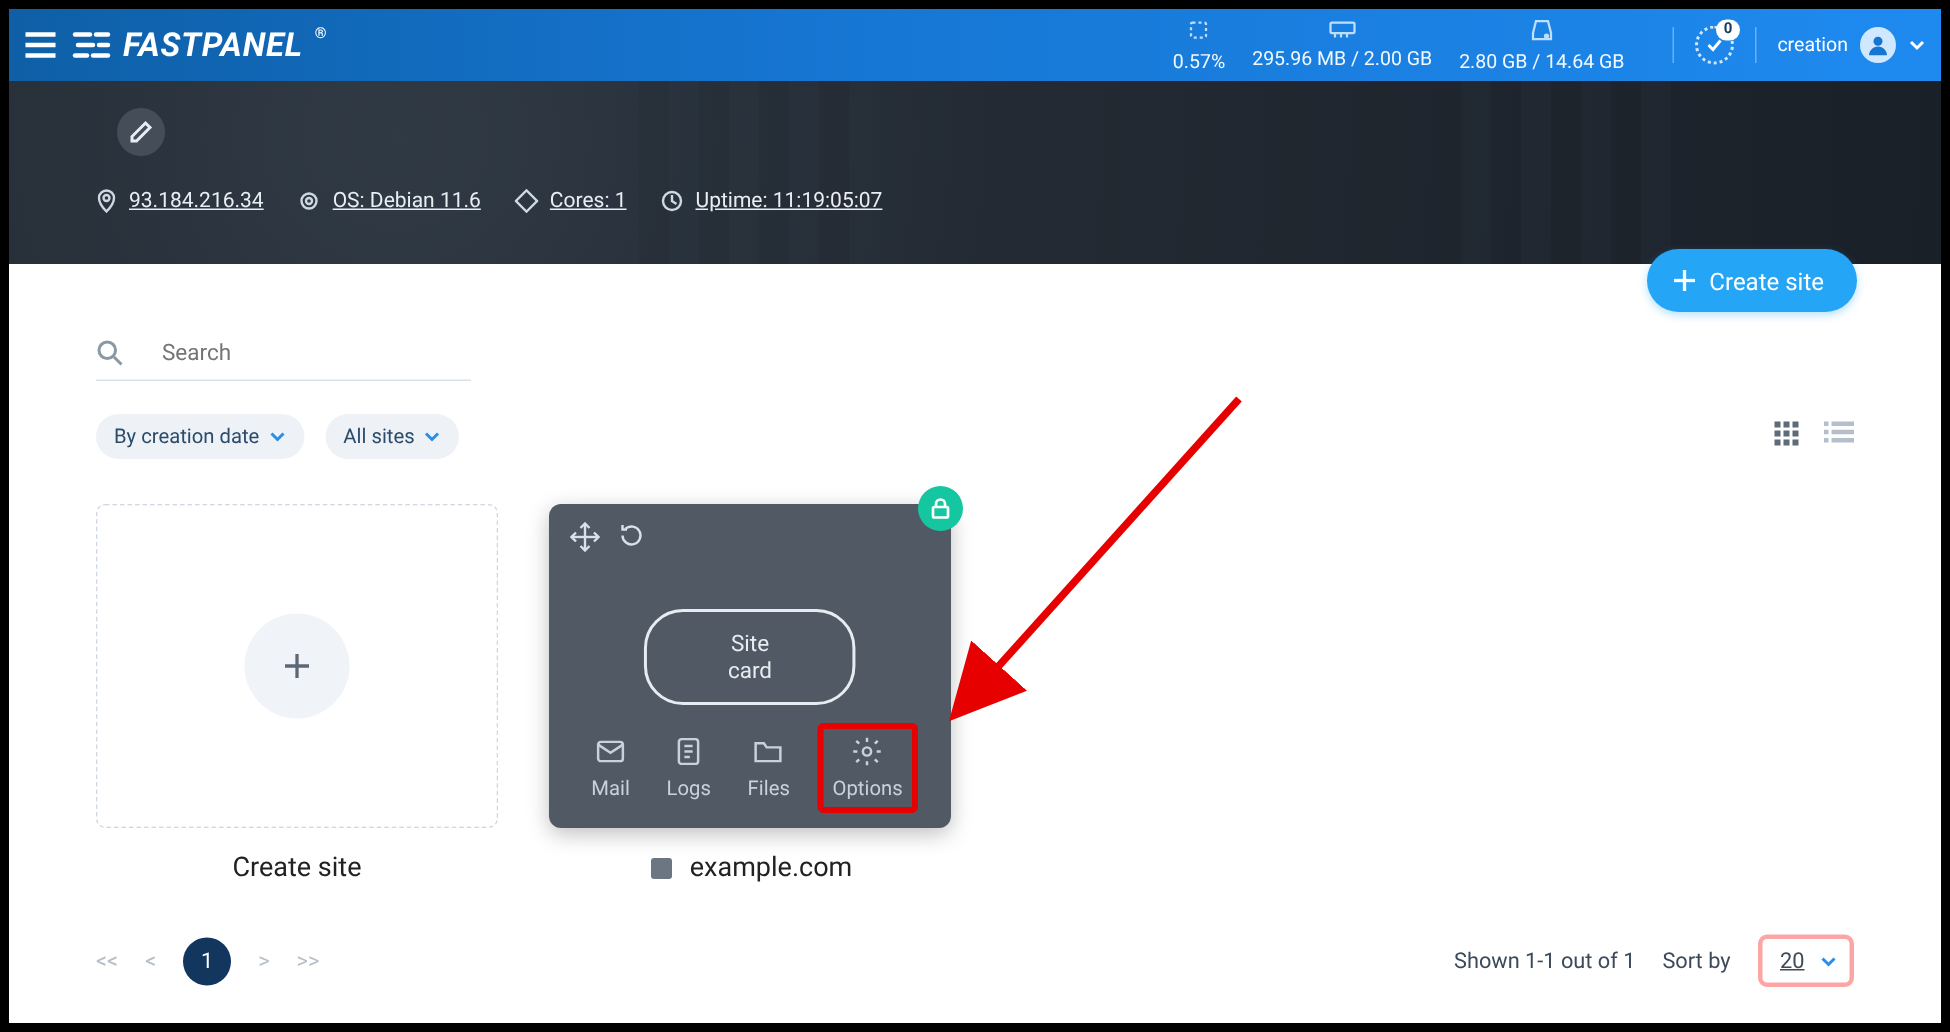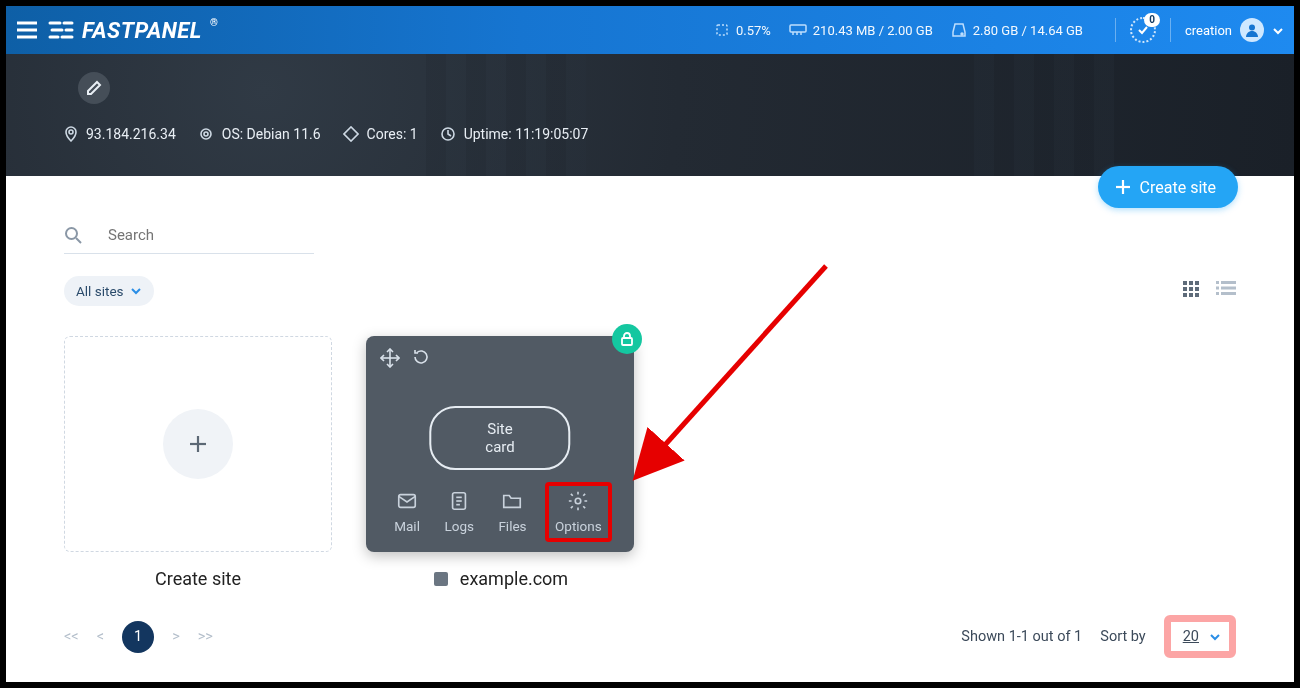--- a/index.html
+++ b/index.html
@@ -6,40 +6,40 @@
   html,body{width:1300px;height:688px;overflow:hidden;}
   body{border:6px solid #000;background:#fff;position:relative;}
 
   
   .topbar{height:48px;background:linear-gradient(90deg,#0e5fa6 0%,#1675d1 40%,#1e8af0 100%);display:flex;align-items:center;color:#fff;font-size:13px;position:relative;}
   .hamburger{width:42px;display:flex;justify-content:center;align-items:center;cursor:pointer;}
   .hamburger svg{stroke:#fff;stroke-width:3;}
   .logo{display:flex;align-items:center;gap:8px;font-weight:700;font-size:22px;letter-spacing:.5px;font-style:italic;justify-content:flex-end;}
   .logo .reg{font-size:10px;font-style:normal;position:relative;top:-8px;}
   .topbar .spacer{flex:1;}
-  .stat{display:flex;align-items:center;gap:6px;margin-right:18px;opacity:.95;}
+  .stat{display:flex;align-items:center;gap:6px;margin-right:18px;opacity:.95;flex-direction:column;}
   .stat svg{stroke:#c7e4ff;fill:none;stroke-width:1.5;}
   .sep{width:1px;height:24px;background:rgba(255,255,255,.35);margin:0 14px;}
   .spinner{position:relative;width:26px;height:26px;border:2px dotted rgba(255,255,255,.8);border-radius:50%;display:flex;align-items:center;justify-content:center;}
   .spinner svg{stroke:#fff;fill:none;stroke-width:2;}
   .spinner-badge{position:absolute;top:-6px;right:-6px;background:#fff;color:#133b63;border-radius:10px;font-size:10px;font-weight:700;padding:0 5px;line-height:14px;}
   .user{display:flex;align-items:center;gap:8px;cursor:pointer;margin-right:10px;}
   .avatar{width:24px;height:24px;background:#cfe8ff;border-radius:50%;display:flex;align-items:center;justify-content:center;}
   .avatar svg{fill:#1675d1;}
   .chev svg{stroke:#fff;fill:none;stroke-width:2;}
 
   
   .hero{height:122px;background:radial-gradient(circle at 20% 30%,#303a45 0,#232a33 40%,#1a2028 100%);color:#e8eef4;padding:22px 58px 0 58px;position:relative;overflow:hidden;}
   .hero:before,.hero:after{content:"";position:absolute;top:0;bottom:0;width:160px;background:repeating-linear-gradient(90deg,#1e252e 0 20px,#28323d 20px 40px);opacity:.25;}
   .hero:before{left:420px;} .hero:after{right:180px;}
   .hero h1{font-size:32px;font-weight:600;display:inline-block;position:relative;z-index:1;}
   .edit-btn{display:inline-flex;width:32px;height:32px;background:#454e58;border-radius:50%;align-items:center;justify-content:center;margin-left:14px;position:relative;top:-4px;cursor:pointer;z-index:1;}
   .edit-btn svg{stroke:#e8eef4;fill:none;stroke-width:2;}
   .hero-stats{display:flex;gap:22px;margin-top:18px;font-size:14px;position:relative;z-index:1;}
-  .hstat{display:flex;align-items:center;gap:8px;}
+  .hstat{display:flex;align-items:center;gap:8px;text-decoration:underline;}
   .hstat svg{stroke:#cdd8e3;fill:none;stroke-width:1.6;}
 
   
   .create-site{position:absolute;right:56px;top:160px;z-index:3;background:#24a5f5;color:#fff;border:none;border-radius:22px;height:42px;padding:0 22px 0 16px;display:flex;align-items:center;gap:8px;font-size:16px;cursor:pointer;box-shadow:0 2px 6px rgba(36,165,245,.35);}
   .create-site svg{stroke:#fff;stroke-width:2.2;fill:none;}
 
   
   .content{position:absolute;left:0;right:0;top:170px;background:#fff;height:calc(100% - 170px);padding:50px 58px 20px 58px;}
   
   .search{display:flex;align-items:center;gap:26px;color:#8a97a6;width:250px;border-bottom:1px solid transparent;}
@@ -79,21 +79,21 @@
 
   
   .arrow{position:absolute;pointer-events:none;z-index:5;}
 
   
   .footer{position:absolute;bottom:24px;left:58px;right:58px;display:flex;align-items:center;font-size:14.5px;color:#3c4a5a;}
   .pager{display:flex;align-items:center;gap:18px;color:#b4bfcb;}
   .pager .pg{cursor:pointer;}
   .pager .pg.current{width:32px;height:32px;border-radius:50%;background:#13365f;color:#fff;display:flex;align-items:center;justify-content:center;}
   .footer .right{margin-left:auto;display:flex;align-items:center;gap:18px;}
-  .select{border:7px solid #fca5a5;border-radius:6px;padding:6px 30px 6px 12px;position:relative;cursor:pointer;min-width:60px;text-decoration:underline;}
+  .select{border:3px solid #fca5a5;border-radius:6px;padding:6px 30px 6px 12px;position:relative;cursor:pointer;min-width:60px;text-decoration:underline;}
   .select svg{position:absolute;right:8px;top:50%;transform:translateY(-50%);stroke:#2b8ee6;fill:none;stroke-width:2;}
 
   [data-interactable="true"]{cursor:pointer;}
 </style>
 </head>
 <body>
 
 <div class="topbar" data-interactable="false">
   <div class="hamburger" data-interactable="true">
     <svg width="22" height="18" viewBox="0 0 22 18">
@@ -124,21 +124,21 @@
       </svg>
     <span data-interactable="false">0.57%</span>
   </div>
   <div class="stat" data-interactable="true">
     <svg width="18" height="12" viewBox="0 0 18 12" data-interactable="false">
         <rect x="1" y="1" width="16" height="7" rx="1"></rect>
         <line x1="4" y1="8" x2="4" y2="11"></line>
         <line x1="8" y1="8" x2="8" y2="11"></line>
         <line x1="12" y1="8" x2="12" y2="11"></line>
       </svg>
-    <span data-interactable="false">210.43 MB / 2.00 GB</span>
+    <span data-interactable="false">295.96 MB / 2.00 GB</span>
   </div>
   <div class="stat" data-interactable="true">
     <svg width="16" height="16" viewBox="0 0 16 16" data-interactable="false">
         <path d="M2 10 L4 2 H12 L14 10 V14 H2 Z"></path>
         <circle cx="11" cy="12" r="1" fill="#c7e4ff"></circle>
       </svg>
     <span data-interactable="false">2.80 GB / 14.64 GB</span>
   </div>
 
   <div class="sep" data-interactable="false"></div>
@@ -216,20 +216,26 @@
   <div class="search" data-interactable="true">
     <svg width="18" height="18" viewBox="0 0 18 18" data-interactable="false">
         <circle cx="7.5" cy="7.5" r="5.5"></circle>
         <line x1="12" y1="12" x2="17" y2="17"></line>
       </svg>
     <input type="text" data-interactable="true" placeholder="Search" style="">
   </div>
   <div class="search-underline" data-interactable="false"></div>
 
   <div class="chips-row">
+    <div class="chip" data-interactable="true">
+      <span data-interactable="false">By creation date</span>
+      <svg width="12" height="8" viewBox="0 0 12 8" data-interactable="false">
+          <polyline points="2,2 6,6 10,2"></polyline>
+        </svg>
+    </div>
     <div class="chip" data-interactable="true">
       <span data-interactable="false">All sites</span>
       <svg width="12" height="8" viewBox="0 0 12 8" data-interactable="false">
           <polyline points="2,2 6,6 10,2"></polyline>
         </svg>
     </div>
     <div class="view-toggle">
       <span class="grid-ic" data-interactable="true">
         <svg width="18" height="18" viewBox="0 0 18 18" data-interactable="false">
             <rect x="1" y="1" width="4" height="4"></rect>

